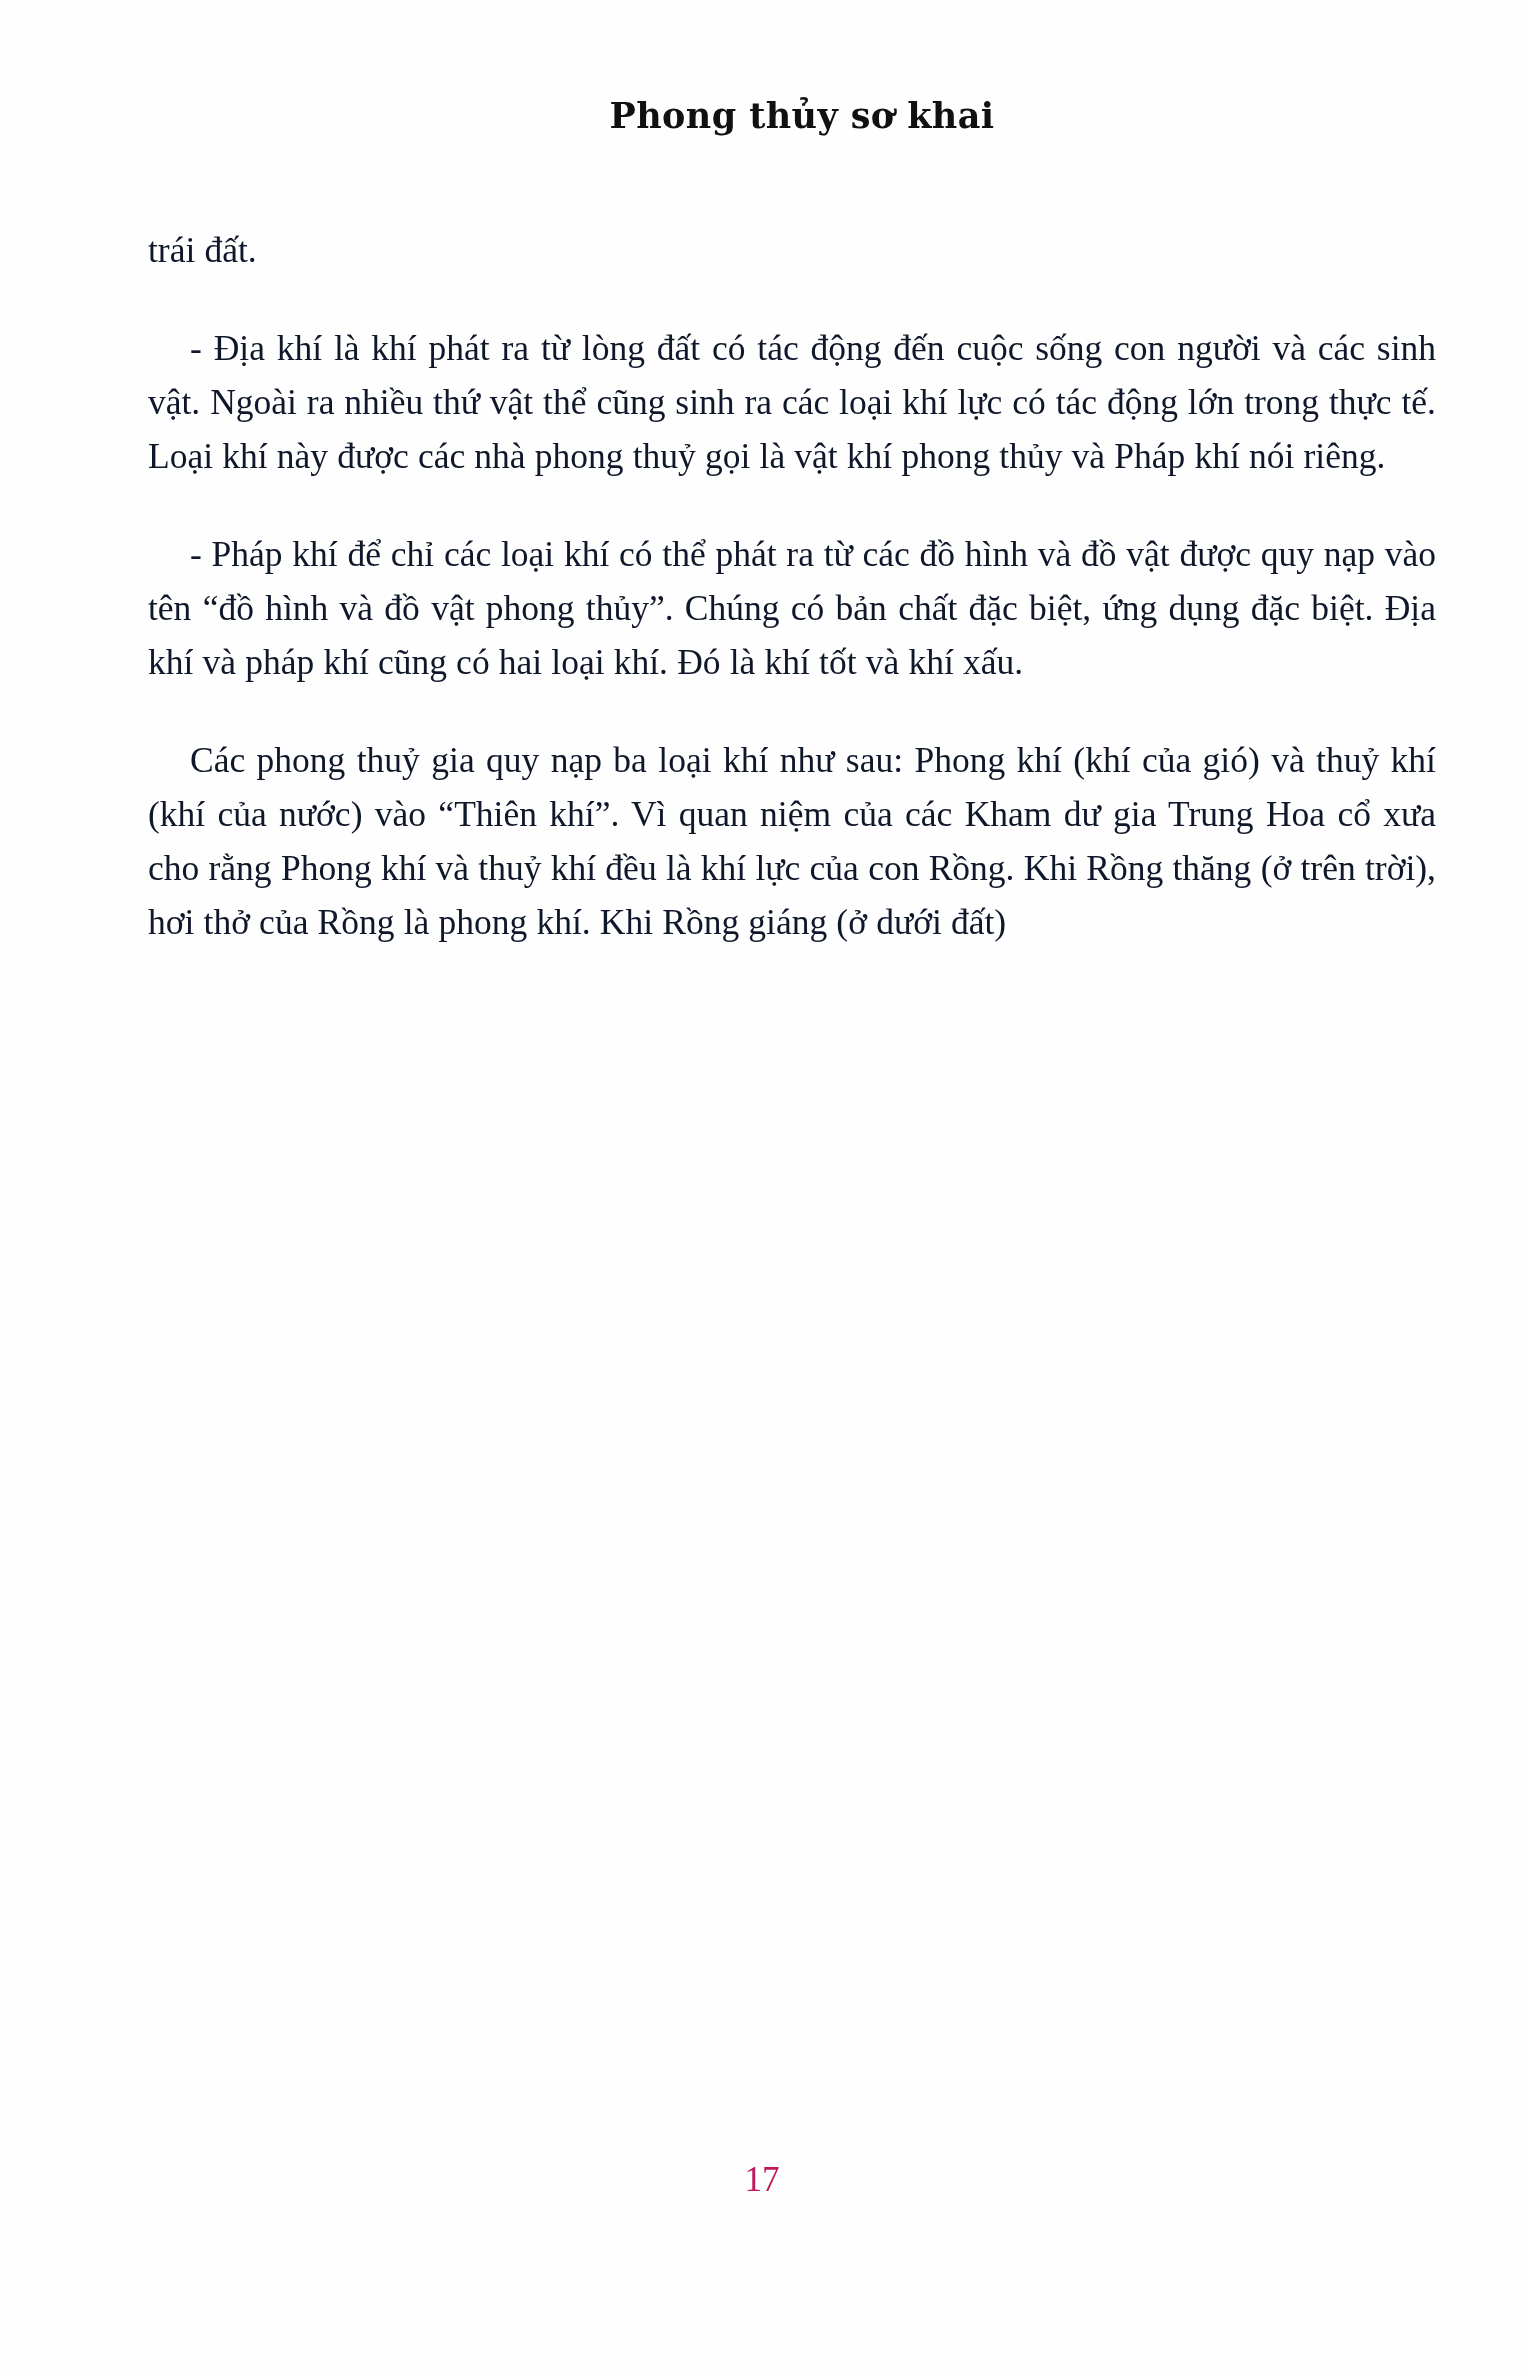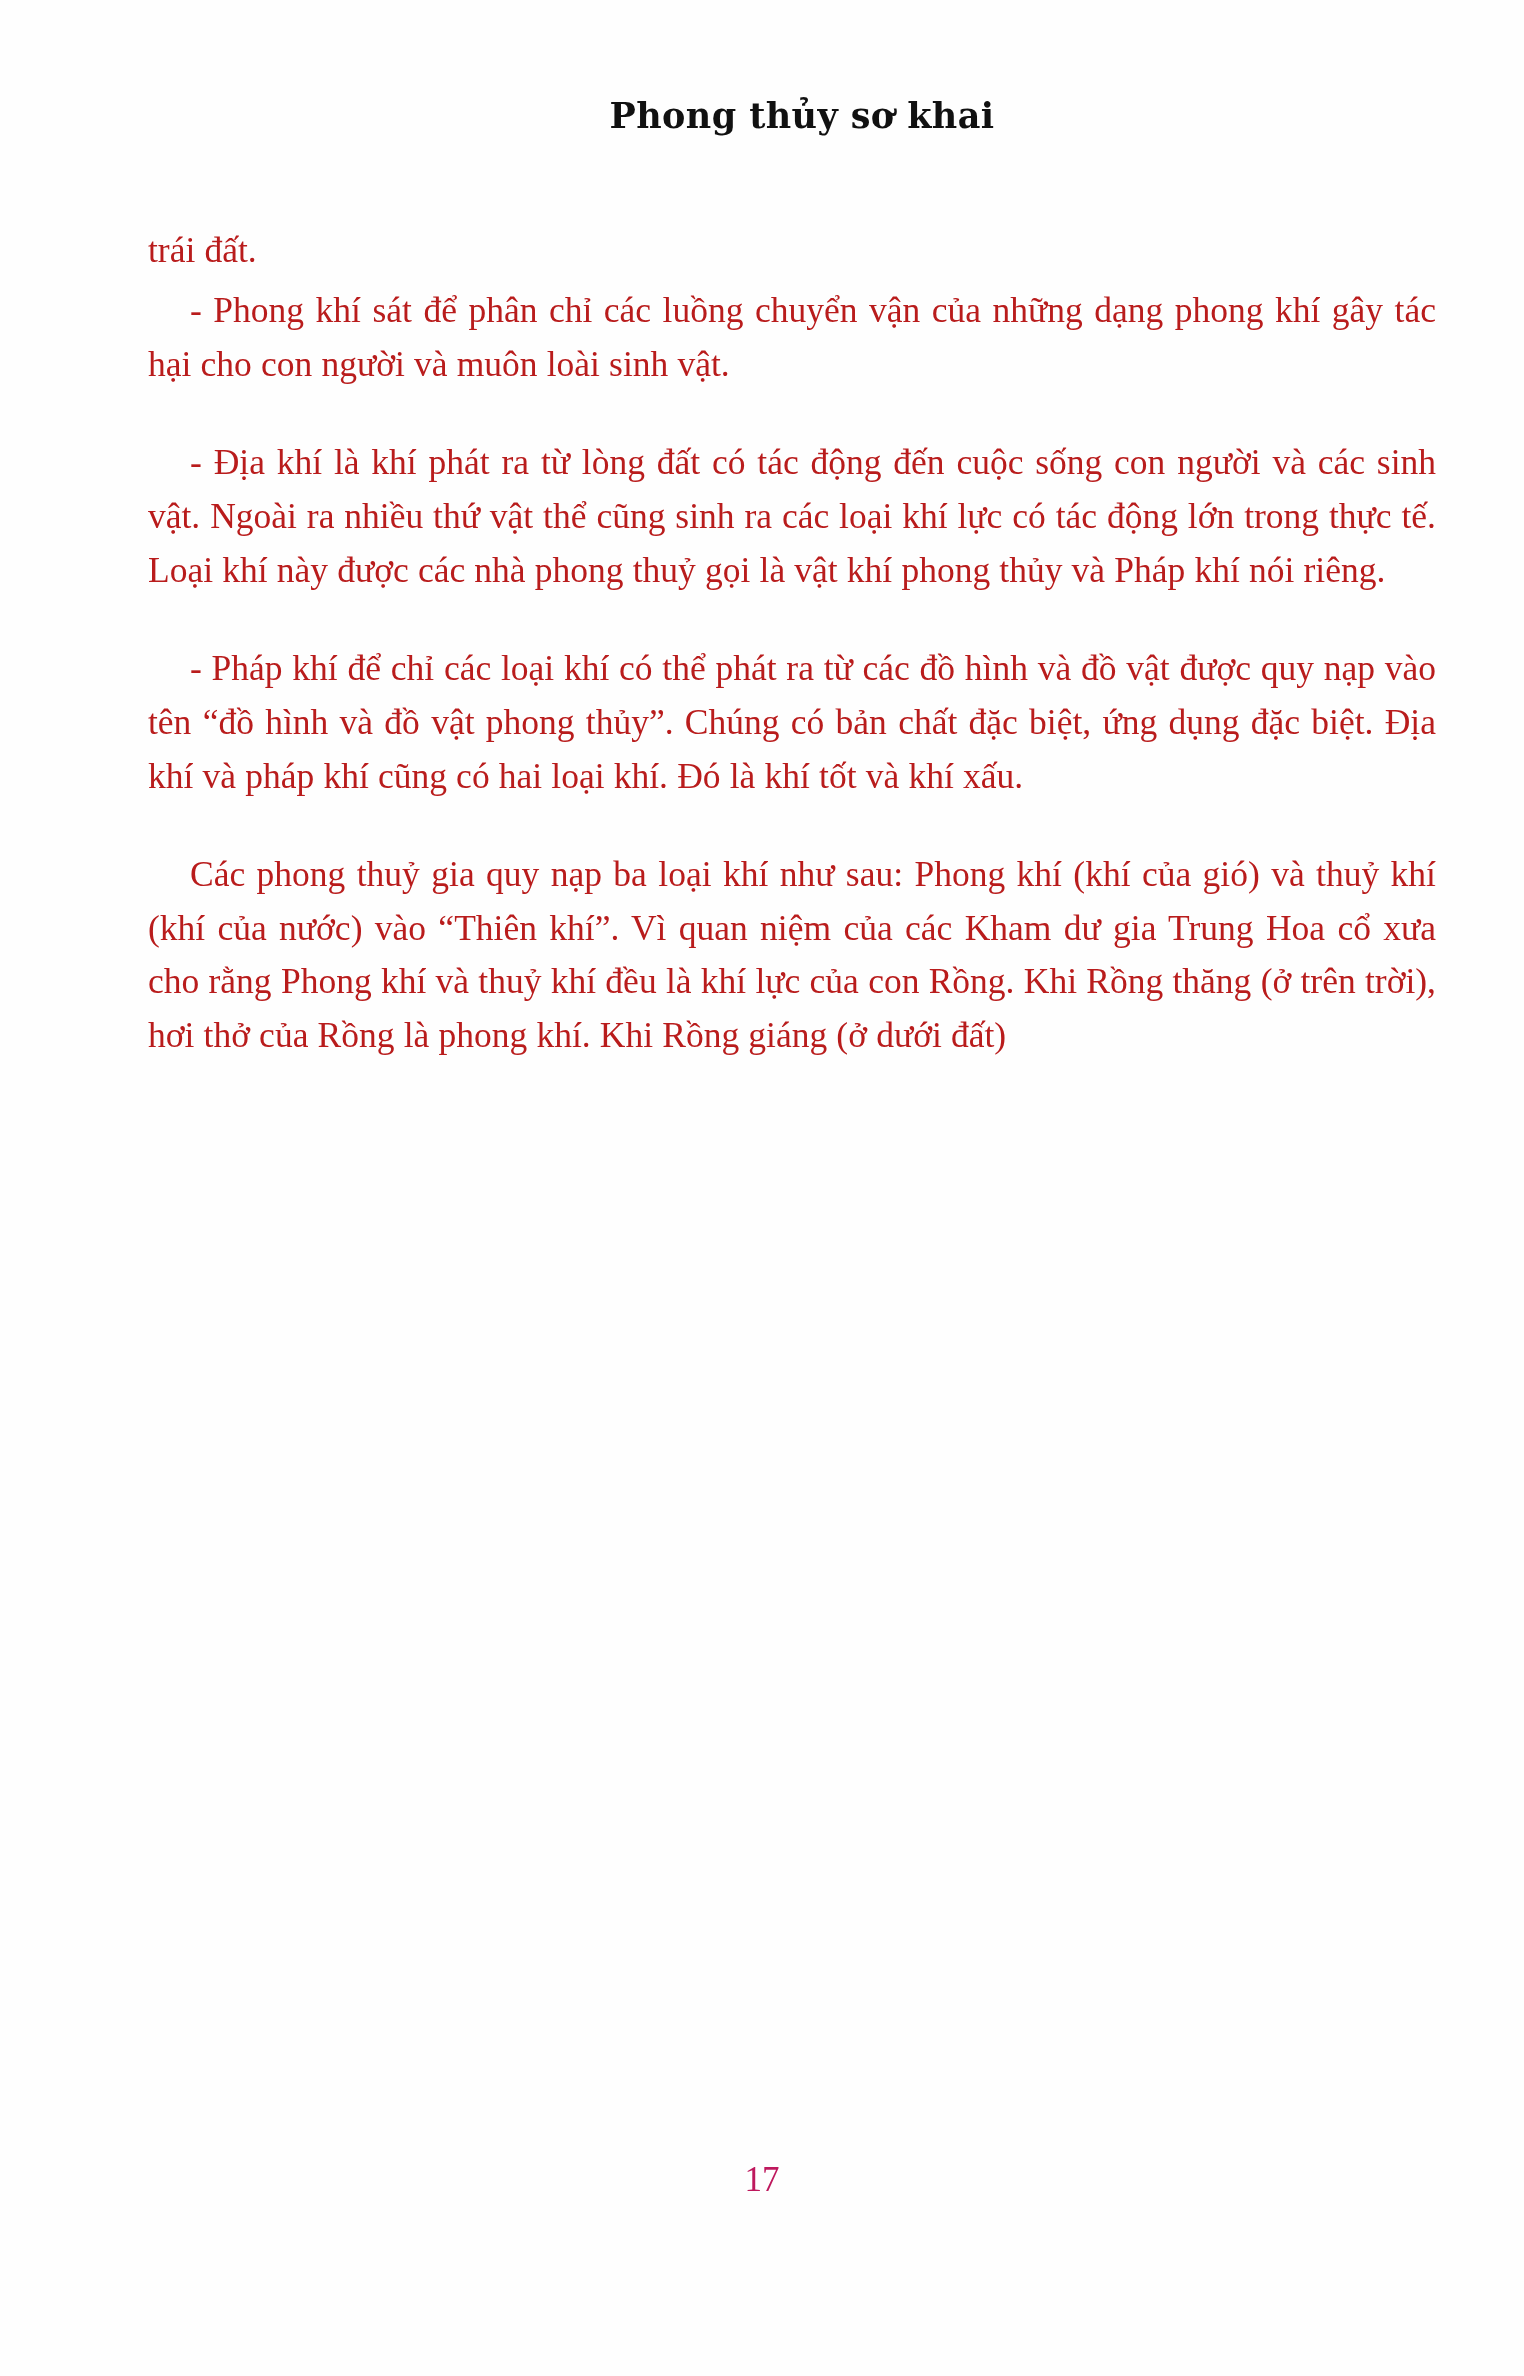--- a/index.html
+++ b/index.html
@@ -41,21 +41,21 @@
     margin: 0 0 0 0;
     padding-left: 20px;
   }
   .body-block {
     margin-top: 88px;
   }
   p.para {
     margin: 0;
     font-size: 35.5px;
     line-height: 1.52;
-    color: #b91c1c;
+    color: #0f172a;
     text-align: justify;
     text-justify: inter-word;
     word-spacing: 0.3px;
   }
   p.para.continued {
     text-indent: 0;
   }
   p.para.indented {
     text-indent: 42px;
   }
@@ -79,21 +79,20 @@
 
 <div class="page">
   <div class="content">
 
     <div class="running-head">Phong thủy sơ khai</div>
 
     <div class="body-block">
 
       <p class="para continued">trái đất.</p>
 
-      <p class="para indented gap-sm">- Phong khí sát để phân chỉ các luồng chuyển vận của những dạng phong khí gây tác hại cho con người và muôn loài sinh vật.</p>
 
 
       <p class="para indented gap-md">- Địa khí là khí phát ra từ lòng đất có tác động đến cuộc sống con người và các sinh vật. Ngoài ra nhiều thứ vật thể cũng sinh ra các loại khí lực có tác động lớn trong thực tế. Loại khí này được các nhà phong thuỷ gọi là vật khí phong thủy và Pháp khí nói riêng.</p>
 
       <p class="para indented gap-md">- Pháp khí để chỉ các loại khí có thể phát ra từ các đồ hình và đồ vật được quy nạp vào tên “đồ hình và đồ vật phong thủy”. Chúng có bản chất đặc biệt, ứng dụng đặc biệt. Địa khí và pháp khí cũng có hai loại khí. Đó là khí tốt và khí xấu.</p>
 
 
       <p class="para indented gap-md">Các phong thuỷ gia quy nạp ba loại khí như sau: Phong khí (khí của gió) và thuỷ khí (khí của nước) vào “Thiên khí”. Vì quan niệm của các Kham dư gia Trung Hoa cổ xưa cho rằng Phong khí và thuỷ khí đều là khí lực của con Rồng. Khi Rồng thăng (ở trên trời), hơi thở của Rồng là phong khí. Khi Rồng giáng (ở dưới đất)</p>
 
     </div>

